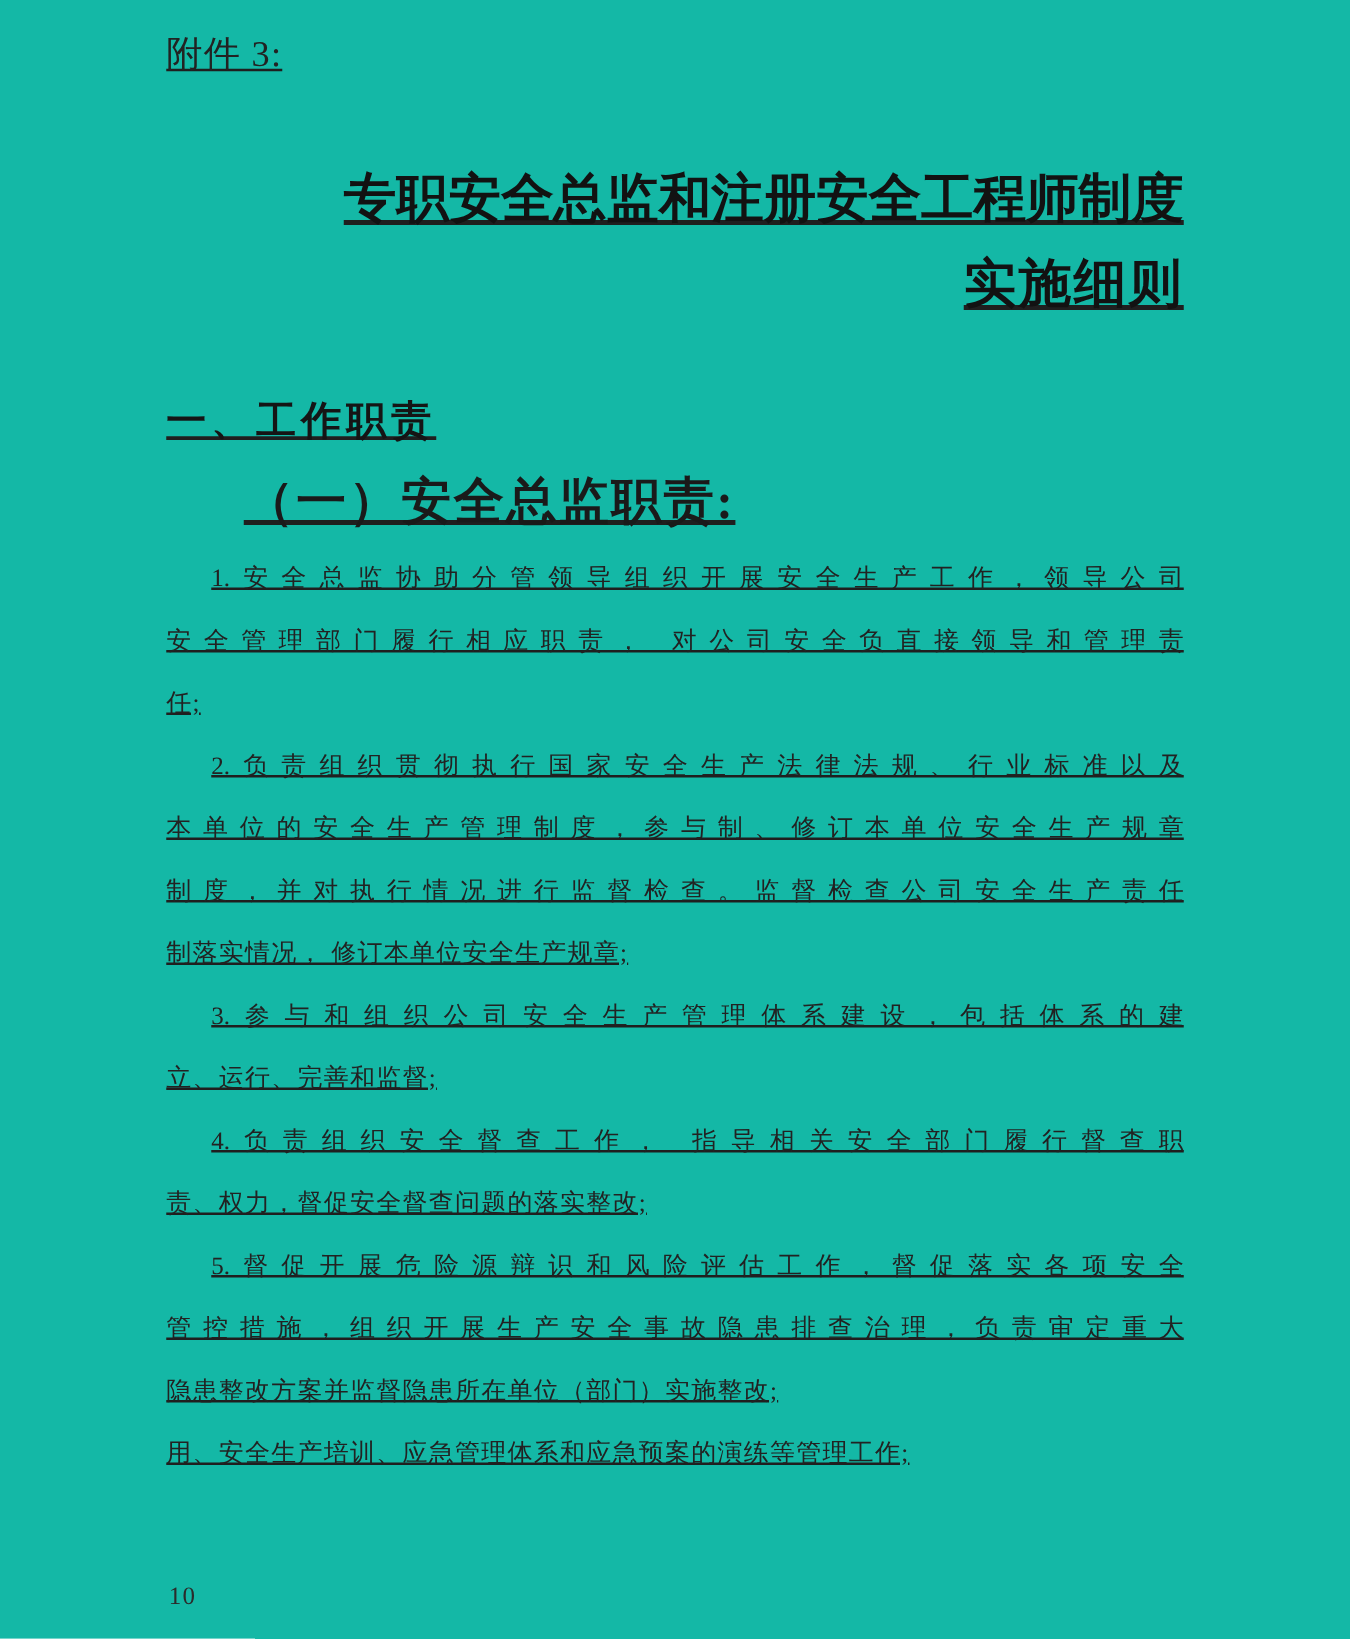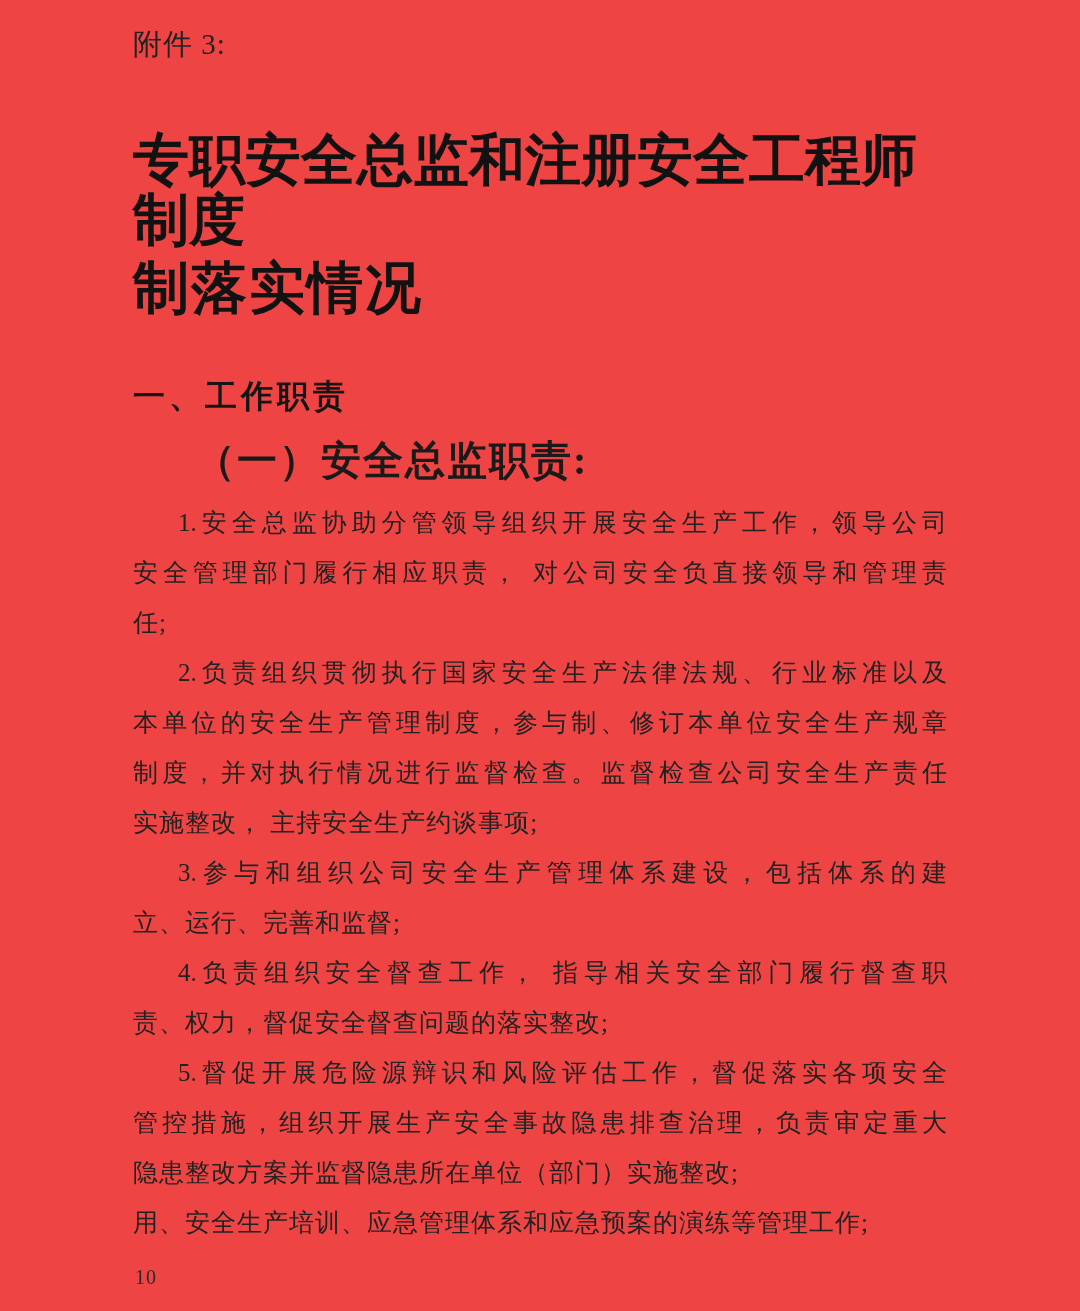--- a/index.html
+++ b/index.html
@@ -5,36 +5,37 @@
   html, body {
     margin: 0;
     padding: 0;
     background: #ffffff;
   }
   .page {
     position: relative;
     width: 1080px;
     height: 1311px;
     box-sizing: border-box;
-    background: #ef4444;
+    background: #14b8a6;
     color: #1f1f1f;
     padding: 24px 133px 16px 133px;
     overflow: hidden;
     font-family: "Liberation Serif", "DejaVu Serif", serif;
+    text-decoration: underline;
   }
   .attachment {
     font-size: 29px;
     line-height: 40px;
     letter-spacing: 1px;
     color: #222222;
   }
   .title-line {
-    text-align: left;
+    text-align: right;
     font-weight: bold;
-    font-size: 56px;
+    font-size: 42px;
     line-height: 60px;
     color: #121212;
   }
   .title-1 { margin-top: 66px; }
   .title-2 { margin-top: 8px; letter-spacing: 2px; }
   .section-heading {
     margin-top: 56px;
     font-family: "Liberation Sans", "DejaVu Sans", sans-serif;
     font-weight: bold;
     font-size: 32px;
@@ -46,21 +47,21 @@
     margin-top: 20px;
     margin-left: 62px;
     font-weight: bold;
     font-size: 40px;
     line-height: 46px;
     letter-spacing: 2px;
     color: #1a1a1a;
   }
   .paragraphs { margin-top: 14px; }
   .line {
-    font-size: 25px;
+    font-size: 20px;
     line-height: 50px;
     letter-spacing: 1px;
     white-space: nowrap;
     color: #222222;
   }
   .line.full {
     white-space: normal;
     text-align: justify;
     text-align-last: justify;
     letter-spacing: 0;
@@ -77,40 +78,40 @@
 </style>
 </head>
 <body>
 
 <div class="page">
 
   <div class="attachment">附件 3:</div>
 
   <div>
     <div class="title-line title-1">专职安全总监和注册安全工程师制度</div>
-    <div class="title-line title-2">制落实情况</div>
+    <div class="title-line title-2">实施细则</div>
   </div>
 
   <div class="section-heading">一、工作职责</div>
 
   <div class="subsection-heading">（一）安全总监职责:</div>
 
   <div class="paragraphs">
 
     <div>
       <div class="line full first">1.安全总监协助分管领导组织开展安全生产工作，领导公司</div>
       <div class="line full">安全管理部门履行相应职责， 对公司安全负直接领导和管理责</div>
       <div class="line">任;</div>
     </div>
 
     <div>
       <div class="line full first">2.负责组织贯彻执行国家安全生产法律法规、行业标准以及</div>
       <div class="line full">本单位的安全生产管理制度，参与制、修订本单位安全生产规章</div>
       <div class="line full">制度，并对执行情况进行监督检查。监督检查公司安全生产责任</div>
-      <div class="line">实施整改， 主持安全生产约谈事项;</div>
+      <div class="line">制落实情况， 修订本单位安全生产规章;</div>
     </div>
 
     <div>
       <div class="line full first">3.参与和组织公司安全生产管理体系建设，包括体系的建</div>
       <div class="line">立、运行、完善和监督;</div>
     </div>
 
     <div>
       <div class="line full first">4.负责组织安全督查工作， 指导相关安全部门履行督查职</div>
       <div class="line">责、权力，督促安全督查问题的落实整改;</div>

